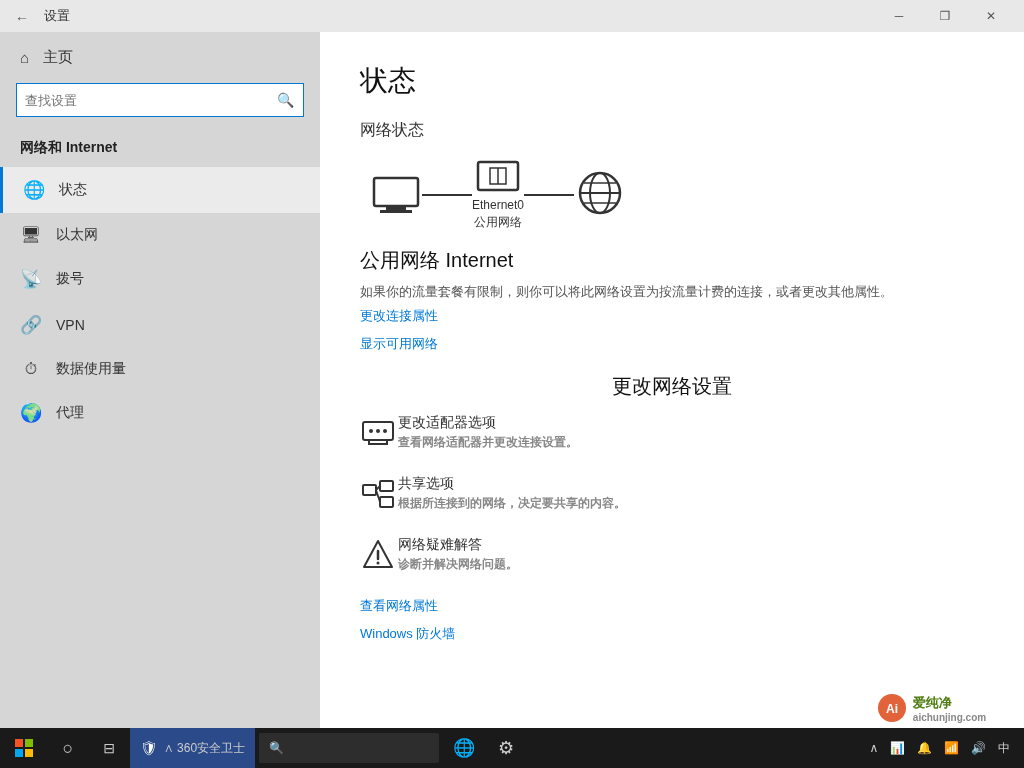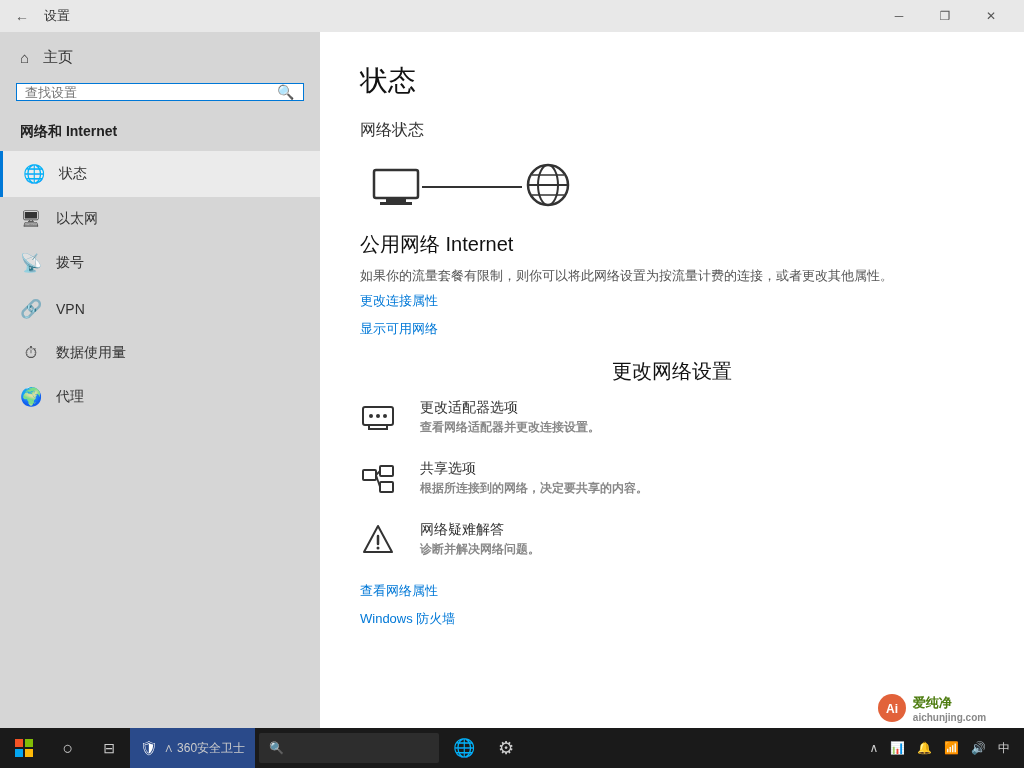--- a/index.html
+++ b/index.html
@@ -24,21 +24,21 @@
     .sidebar {
       width: 320px; height: 696px; background: #d6d6d6;
       display: flex; flex-direction: column;
     }
     .sidebar-home {
       display: flex; align-items: center; gap: 14px;
       padding: 16px 20px; cursor: pointer; font-size: 15px; color: #333;
     }
     .sidebar-search-container { padding: 0 16px 14px; }
     .sidebar-search {
-      width: 100%; height: 18px; border: 1px solid #0078d7;
+      width: 100%; height: 34px; border: 1px solid #0078d7;
       background: #fff; display: flex; align-items: center; padding: 0 8px; gap: 6px;
     }
     .sidebar-search input {
       border: none; outline: none; background: transparent;
       font-size: 13px; color: #333; flex: 1; font-family: inherit;
     }
     .sidebar-section-title { padding: 8px 20px 10px; font-size: 14px; font-weight: bold; color: #222; }
     .sidebar-item {
       display: flex; align-items: center; gap: 14px;
       padding: 12px 20px; cursor: pointer; font-size: 14px; color: #333; position: relative;
@@ -60,21 +60,21 @@
     .net-center { display: flex; flex-direction: column; align-items: center; }
     .net-label { font-size: 12px; color: #333; margin-top: 4px; text-align: center; line-height: 1.4; }
 
     
     .connected-title { font-size: 20px; font-weight: 400; color: #111; margin: 16px 0 8px; }
     .connected-desc { font-size: 13px; color: #555; line-height: 1.6; margin-bottom: 5px; }
     .link { font-size: 13px; color: #0078d7; cursor: pointer; margin-bottom: 10px; display: block; }
 
     
     .section-title2 { font-size: 20px; font-weight: 400; color: #111; margin: 20px 0 14px; text-align: center; }
-    .setting-item { display: flex; align-items: flex-start; gap: 24px; margin-bottom: 18px; }
+    .setting-item { display: flex; align-items: flex-start; gap: 2px; margin-bottom: 18px; }
     .setting-icon { font-size: 28px; color: #333; margin-top: 2px; min-width: 36px; text-align: center; }
     .setting-text-title { font-size: 14px; color: #333; margin-bottom: 2px; }
     .setting-text-desc { font-size: 12px; color: #888; font-weight: bold; }
 
     
     .taskbar {
       position: absolute; bottom: 0; left: 0; width: 1024px; height: 40px;
       background: #1a1a1a; display: flex; align-items: center;
     }
     .taskbar-start { width: 48px; height: 40px; display: flex; align-items: center; justify-content:: center; justify-content: center; cursor: pointer; }
@@ -160,20 +160,31 @@
 
       <div style="display:flex;flex-direction:column;align-items:center;">
         <svg width="52" height="42" viewBox="0 0 52 42">
           <rect x="4" y="4" width="44" height="28" rx="2" fill="none" stroke="#333" stroke-width="2.5"></rect>
           <rect x="16" y="33" width="20" height="3" fill="#333"></rect>
           <rect x="10" y="36" width="32" height="3" fill="#333"></rect>
         </svg>
       </div>
       <div class="net-line"></div>
 
+      <div class="net-center">
+        <svg width="46" height="34" viewBox="0 0 46 34">
+          <rect x="3" y="3" width="40" height="28" rx="2" fill="none" stroke="#333" stroke-width="2.5"></rect>
+          <rect x="15" y="9" width="16" height="16" fill="none" stroke="#333" stroke-width="1.5"></rect>
+          <line x1="23" y1="9" x2="23" y2="25" stroke="#333" stroke-width="1.5"></line>
+        </svg>
+        <div class="net-label">
+          <span>Ethernet0</span><br>
+          <span>公用网络</span>
+        </div>
+      </div>
 
       <div class="net-line"></div>
 
       <div>
         <svg width="52" height="52" viewBox="0 0 52 52">
           <circle cx="26" cy="26" r="20" fill="none" stroke="#333" stroke-width="2.5"></circle>
           <ellipse cx="26" cy="26" rx="10" ry="20" fill="none" stroke="#333" stroke-width="2"></ellipse>
           <line x1="6" y1="26" x2="46" y2="26" stroke="#333" stroke-width="2"></line>
           <line x1="10" y1="16" x2="42" y2="16" stroke="#333" stroke-width="1.5"></line>
           <line x1="10" y1="36" x2="42" y2="36" stroke="#333" stroke-width="1.5"></line>

